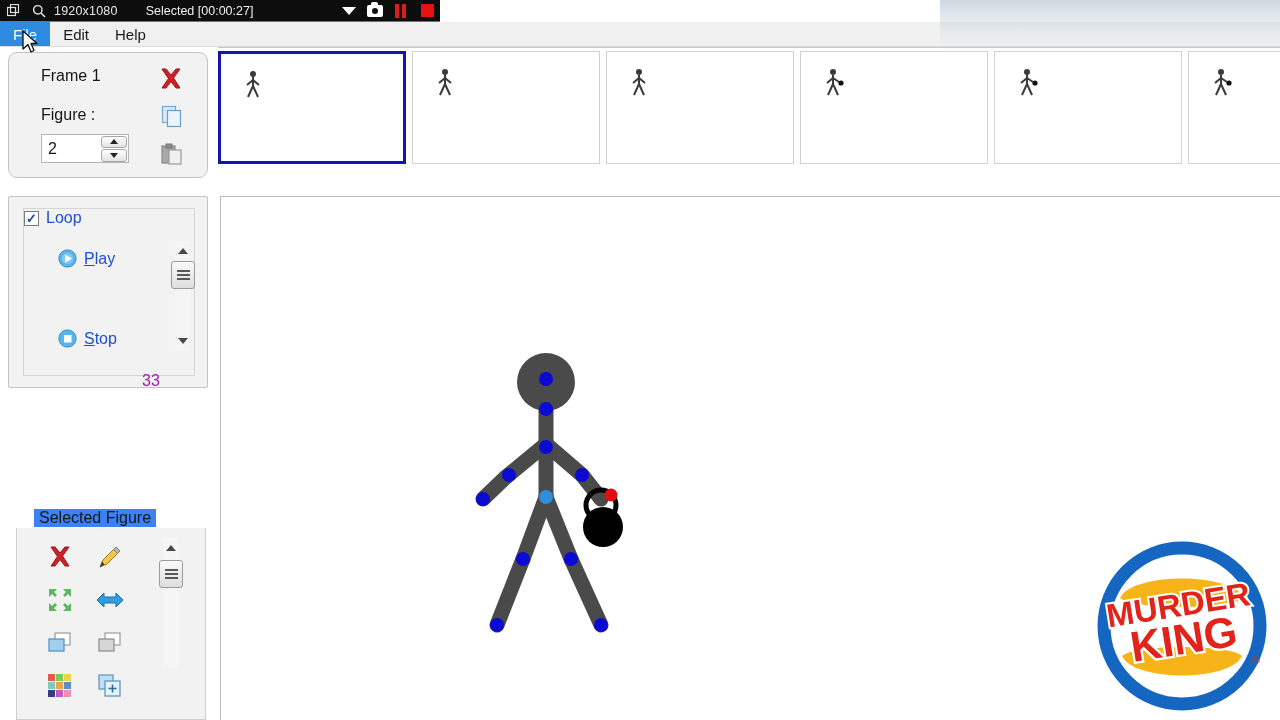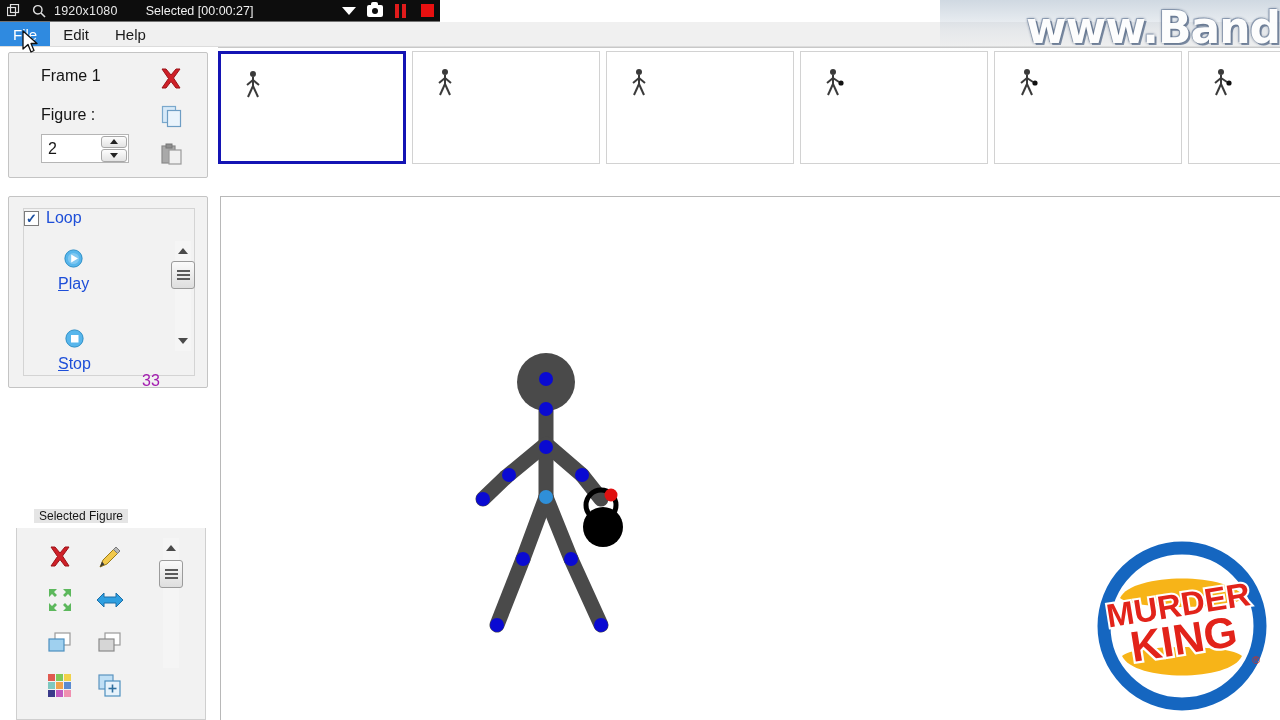--- a/index.html
+++ b/index.html
@@ -63,21 +63,21 @@
   .menu-item.active { background: #2f8ae0; color: #ffffff; }
 
   
   .cursor { position: absolute; left: 22px; top: 30px; z-index: 60; pointer-events: none; }
 
   
   .panel {
     position: absolute; background: #f2f2f2;
     border: 1px solid #c4c4c4; border-radius: 2px;
   }
-  #frame-panel { left: 8px; top: 52px; width: 200px; height: 126px; }
+  #frame-panel { left: 8px; top: 52px; width: 200px; height: 126px; border-radius: 9px; }
   .fp-row { position: absolute; }
   .lbl { font-size: 16px; color: #151515; }
   #frame-label { left: 32px; top: 14px; }
   #repeat-label { left: 32px; top: 53px; }
 
   .spin-wrap {
     position: absolute; left: 32px; top: 81px; width: 88px; height: 29px;
     background: #fff; border: 1px solid #b5b5b5; display: flex; align-items: center;
   }
   .spin-val { flex: 1; font-size: 16px; color: #151515; padding-left: 6px; }
@@ -94,21 +94,21 @@
   #delete-frame-icon { left: 158px; top: 66px; }
   #copy-frame-icon  { left: 160px; top: 104px; }
   #paste-frame-icon { left: 160px; top: 142px; }
 
   
   #playback-panel { left: 8px; top: 196px; width: 200px; height: 192px; }
   #playback-inner {
     position: absolute; left: 14px; top: 11px; width: 172px; height: 168px;
     background: #f2f2f2; border: 1px solid #d4d4d4;
   }
-  .pb-btn { position: absolute; display: flex; align-items: center; gap: 7px; flex-direction: column; }
+  .pb-btn { position: absolute; display: flex; align-items: center; gap: 7px; }
   #play-button { left: 34px; top: 40px; }
   #stop-button { left: 34px; top: 92px; margin-top: 28px; }
   #loop-row    { left: 34px; top: 140px; display:flex; align-items:center; gap:7px; }
   .pb-text { font-size: 16px; color: #1d4ed8; }
   .pb-text u { text-decoration: underline; }
   .chk {
     width: 15px; height: 15px; background: #fff; border: 1px solid #7b7b7b;
     display: flex; align-items: center; justify-content: center;
   }
   .chk-mark { font-size: 13px; color: #1c4fa0; line-height: 1; font-weight: bold; }
@@ -138,22 +138,22 @@
   }
   #background-button { top: 406px; }
   #add-figure-button { top: 458px; }
 
   
   #selected-figure-group {
     position: absolute; left: 16px; top: 528px; width: 190px; height: 192px;
     border: 1px solid #cfcfcf; border-top: none; background: #f2f2f2;
   }
   #selected-figure-legend {
-    position: absolute; left: 34px; top: 509px; background: #e5e5e5;
-    padding: 0 5px; font-size: 12px; color: #151515; z-index: 5;
+    position: absolute; left: 34px; top: 509px; background: #3b82f6;
+    padding: 0 5px; font-size: 16px; color: #151515; z-index: 5;
   }
   .sf-grid { position: absolute; left: 26px; top: 12px; width: 110px; }
   .sf-cell { position: absolute; width: 34px; height: 34px; display: flex; align-items: center; justify-content: center; }
 
   .vslider2 { position: absolute; left: 140px; top: 10px; width: 28px; height: 130px; }
   .vslider2 .vs-track { height: 130px; }
   .vslider2 .vs-thumb { top: 22px; }
 
   
   #frame-strip {
@@ -176,21 +176,20 @@
   }
   #stick-figure { position: absolute; left: 230px; top: 150px; }
   #brand-logo { position: absolute; right: 8px; bottom: 4px; }
 </style>
 </head>
 <body>
 
 <div id="app">
 
   <div class="watermark-bg"></div>
-  <div class="watermark">www.Band</div>
 
   <div class="rec-bar">
     <div class="rb-ico">
       <svg width="13" height="13" viewBox="0 0 13 13">
           <rect x="0.5" y="3.5" width="8" height="8" fill="none" stroke="#e0e0e0" stroke-width="1.2"></rect>
           <rect x="3.5" y="0.5" width="8" height="8" fill="none" stroke="#e0e0e0" stroke-width="1.2"></rect>
         </svg>
     </div>
     <div class="rb-ico">
       <svg width="14" height="14" viewBox="0 0 14 14">

